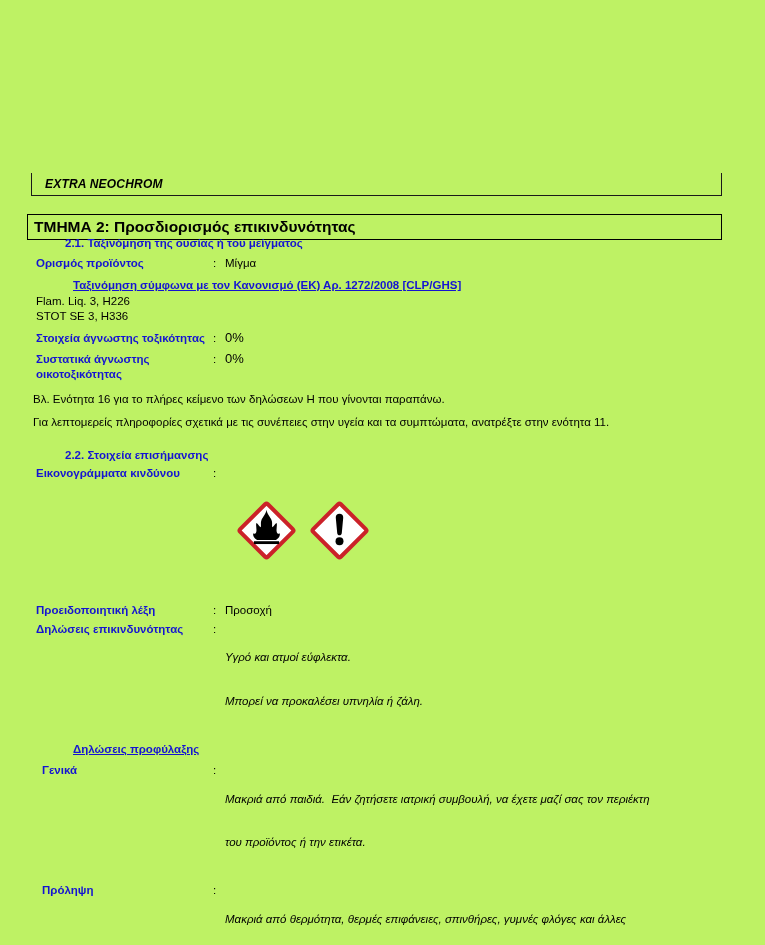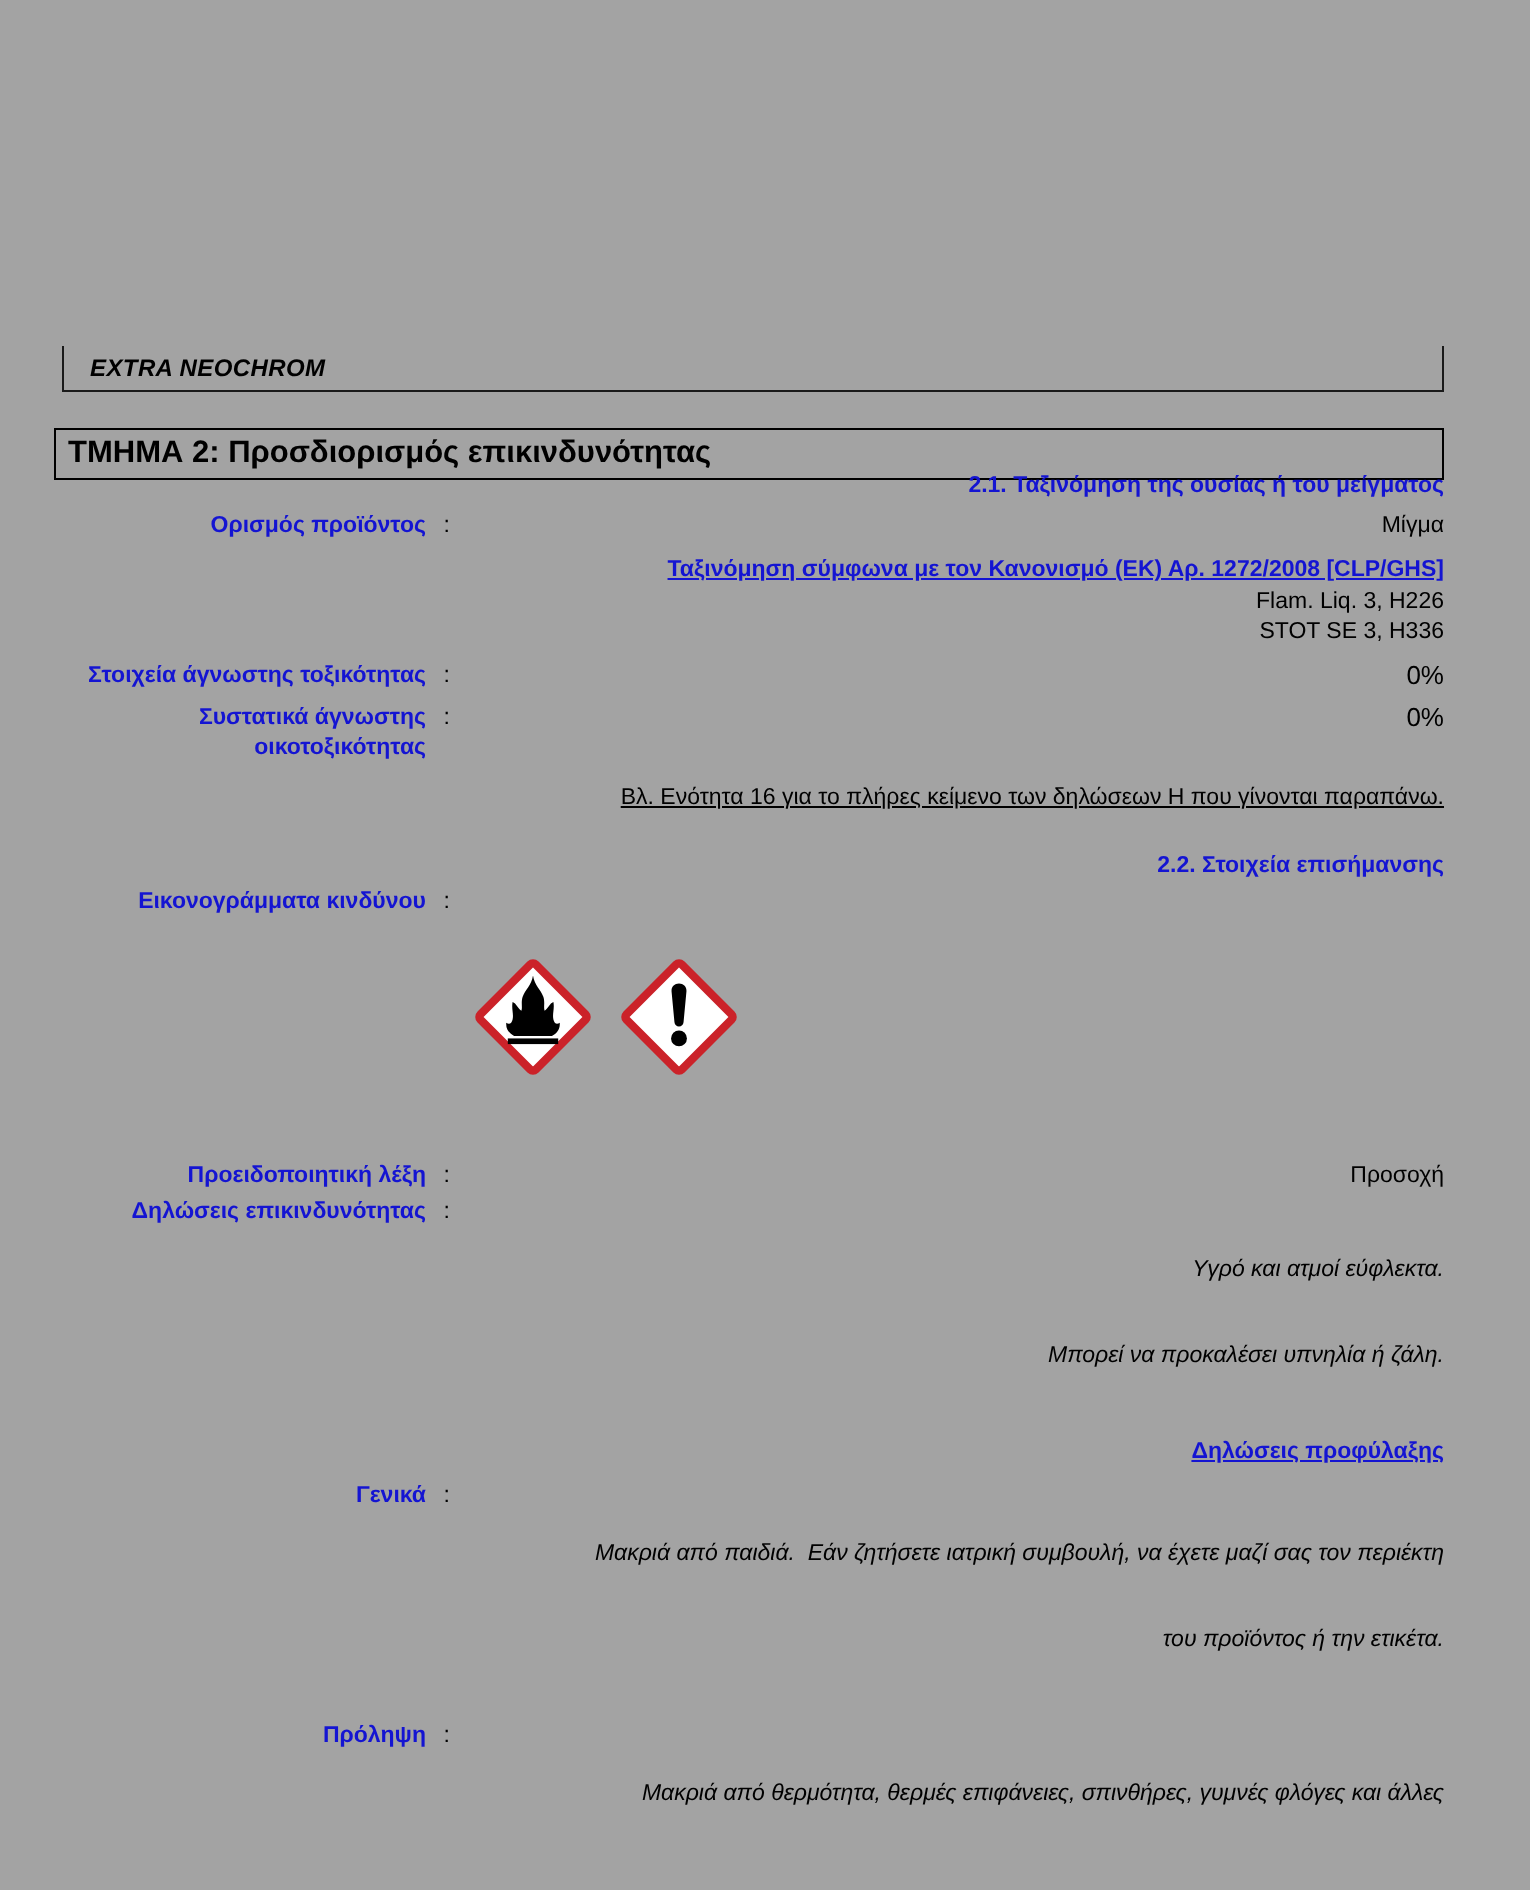--- a/index.html
+++ b/index.html
@@ -4,21 +4,21 @@
 <style>
   * { margin:0; padding:0; box-sizing:border-box; }
   html,body { background:#ffffff; }
   body {
     width:765px; height:945px;
     font-family:"Liberation Sans", sans-serif;
     color:#000;
     position:relative;
     overflow:hidden;
   }
-  .page { position:relative; width:765px; height:945px; background:#a3a3a3;text-align:right; }
+  .page { position:relative; width:765px; height:945px; background:#bef264; }
 
   
   .header-box {
     position:absolute; left:31px; top:173px; width:691px; height:23px;
     border-left:1.6px solid #1a1a1a;
     border-right:1.6px solid #1a1a1a;
     border-bottom:1.6px solid #1a1a1a;
     display:flex; align-items:center;
   }
   .header-box .product {
@@ -43,21 +43,21 @@
 
   .lrow { display:flex; align-items:flex-start; }
   .lrow .lbl   { flex:0 0 185px; padding-left:8px; color:var(--accent); font-weight:bold; }
   .lrow.sub .lbl { padding-left:14px; }
   .lrow .colon { flex:0 0 12px; color:#000; }
   .lrow .val   { flex:1 1 auto; white-space:pre-wrap; }
   .val .line   { white-space:pre-wrap;font-style:italic; }
 
   .pct { font-size:13px; line-height:14px; }
 
-  .indent5 { padding-left:5px;text-decoration:underline; }
+  .indent5 { padding-left:5px; }
   .indent8 { padding-left:8px; }
 
   .picto-strip { display:flex; gap:10px; margin-left:10px; margin-top:4px; }
   .picto { width:63px; height:63px; display:block; }
 
   
   .mt2{margin-top:2px}.mt4{margin-top:4px}.mt5{margin-top:5px}.mt6{margin-top:6px}
   .mt7{margin-top:7px}.mt8{margin-top:8px}.mt11{margin-top:11px}.mt12{margin-top:12px}.mt19{margin-top:19px}
 </style>
 </head>
@@ -96,20 +96,21 @@
       <div class="val pct">0%</div>
     </div>
 
     <div class="lrow mt7">
       <div class="lbl">Συστατικά άγνωστης οικοτοξικότητας</div>
       <div class="colon">:</div>
       <div class="val pct">0%</div>
     </div>
 
     <div class="mt11 indent5">Βλ. Ενότητα 16 για το πλήρες κείμενο των δηλώσεων H που γίνονται παραπάνω.</div>
+    <div class="mt8 indent5">Για λεπτομερείς πληροφορίες σχετικά με τις συνέπειες στην υγεία και τα συμπτώματα, ανατρέξτε στην ενότητα 11.</div>
 
     <div class="h-sub mt19">2.2. Στοιχεία επισήμανσης</div>
 
     <div class="lrow mt4">
       <div class="lbl">Εικονογράμματα κινδύνου</div>
       <div class="colon">:</div>
       <div class="val">
         <div class="picto-strip">
           
           <svg class="picto" viewBox="0 0 100 100">

